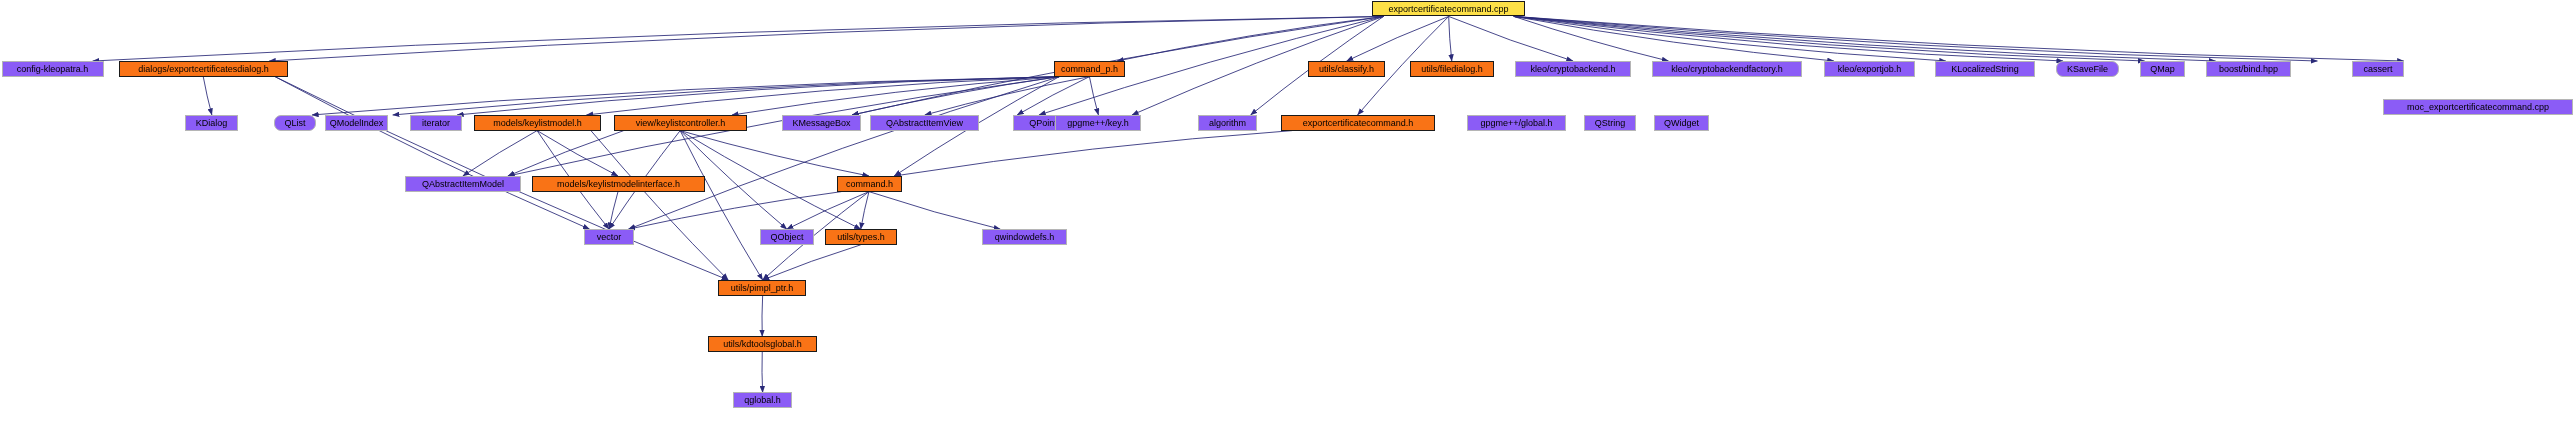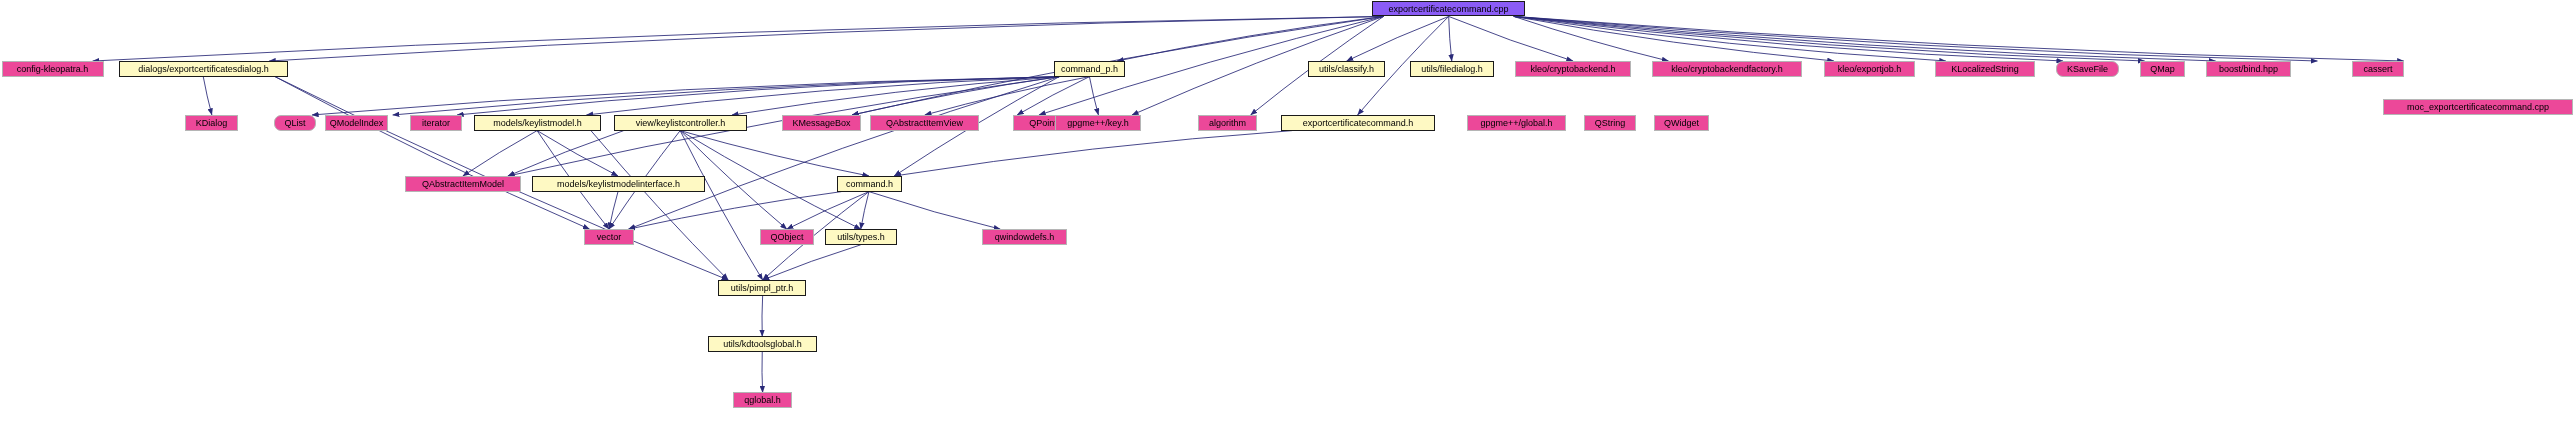--- a/index.html
+++ b/index.html
@@ -1,24 +1,24 @@
 <!DOCTYPE html>
 <html style="font-size:12.5px"><head>
 <meta charset="utf-8">
 <style>
   html,body{margin:0;padding:0;background:#ffffff;}
   body{font-family:"Liberation Sans","DejaVu Sans",sans-serif;}
   #graph-root{position:relative;width:2576px;height:438px;overflow:hidden;background:#fff;}
   svg#edges{position:absolute;left:0;top:0;width:2576px;height:438px;}
   .node{position:absolute;box-sizing:border-box;height:15.6px;line-height:14px;
         text-align:center;font-size:9px;color:#000;white-space:nowrap;
-        background:#fef9c3;border:0.8px solid #9a9a9a;overflow:hidden;}
+        background:#f97316;border:0.8px solid #9a9a9a;overflow:hidden;}
   .node.thick{border:1.3px solid #1a1a1a;}
-  .node.root{background:#8b5cf6;border:1.3px solid #1a1a1a;}
-  .node.plain{background:#ec4899;border:0.8px solid #b5b5b5;}
+  .node.root{background:#fde047;border:1.3px solid #1a1a1a;}
+  .node.plain{background:#8b5cf6;border:0.8px solid #b5b5b5;}
   .nlabel{display:block;padding:0 3.1px;pointer-events:none;}
 </style>
 </head>
 <body>
 
 <div id="graph-root">
   <svg id="edges" viewBox="0 0 3295 560" preserveAspectRatio="none">
       <defs>
         <marker id="ah" markerWidth="9" markerHeight="7" refX="8.5" refY="3.5" orient="auto" markerUnits="userSpaceOnUse">
           <path d="M0,0 L9,3.5 L0,7 z" fill="#2a2a78"></path>

